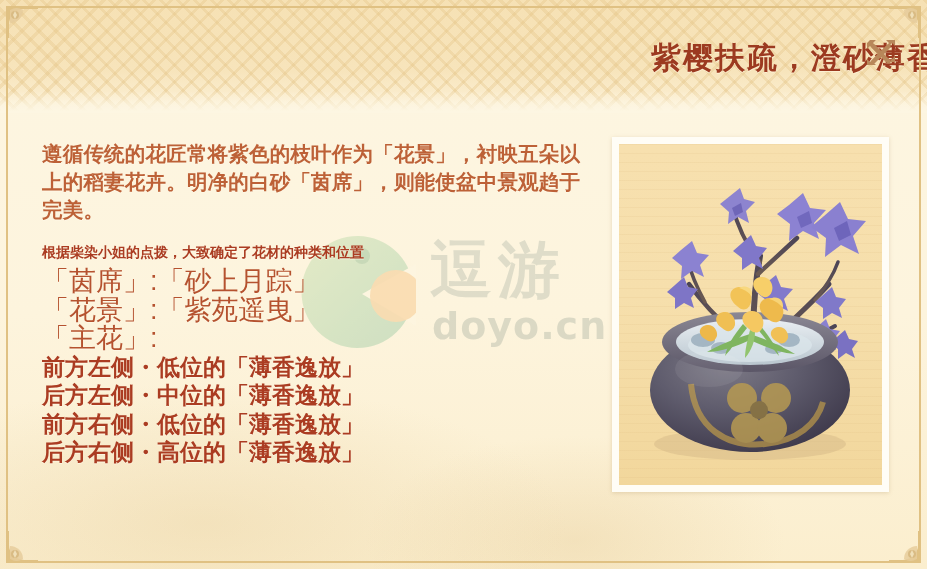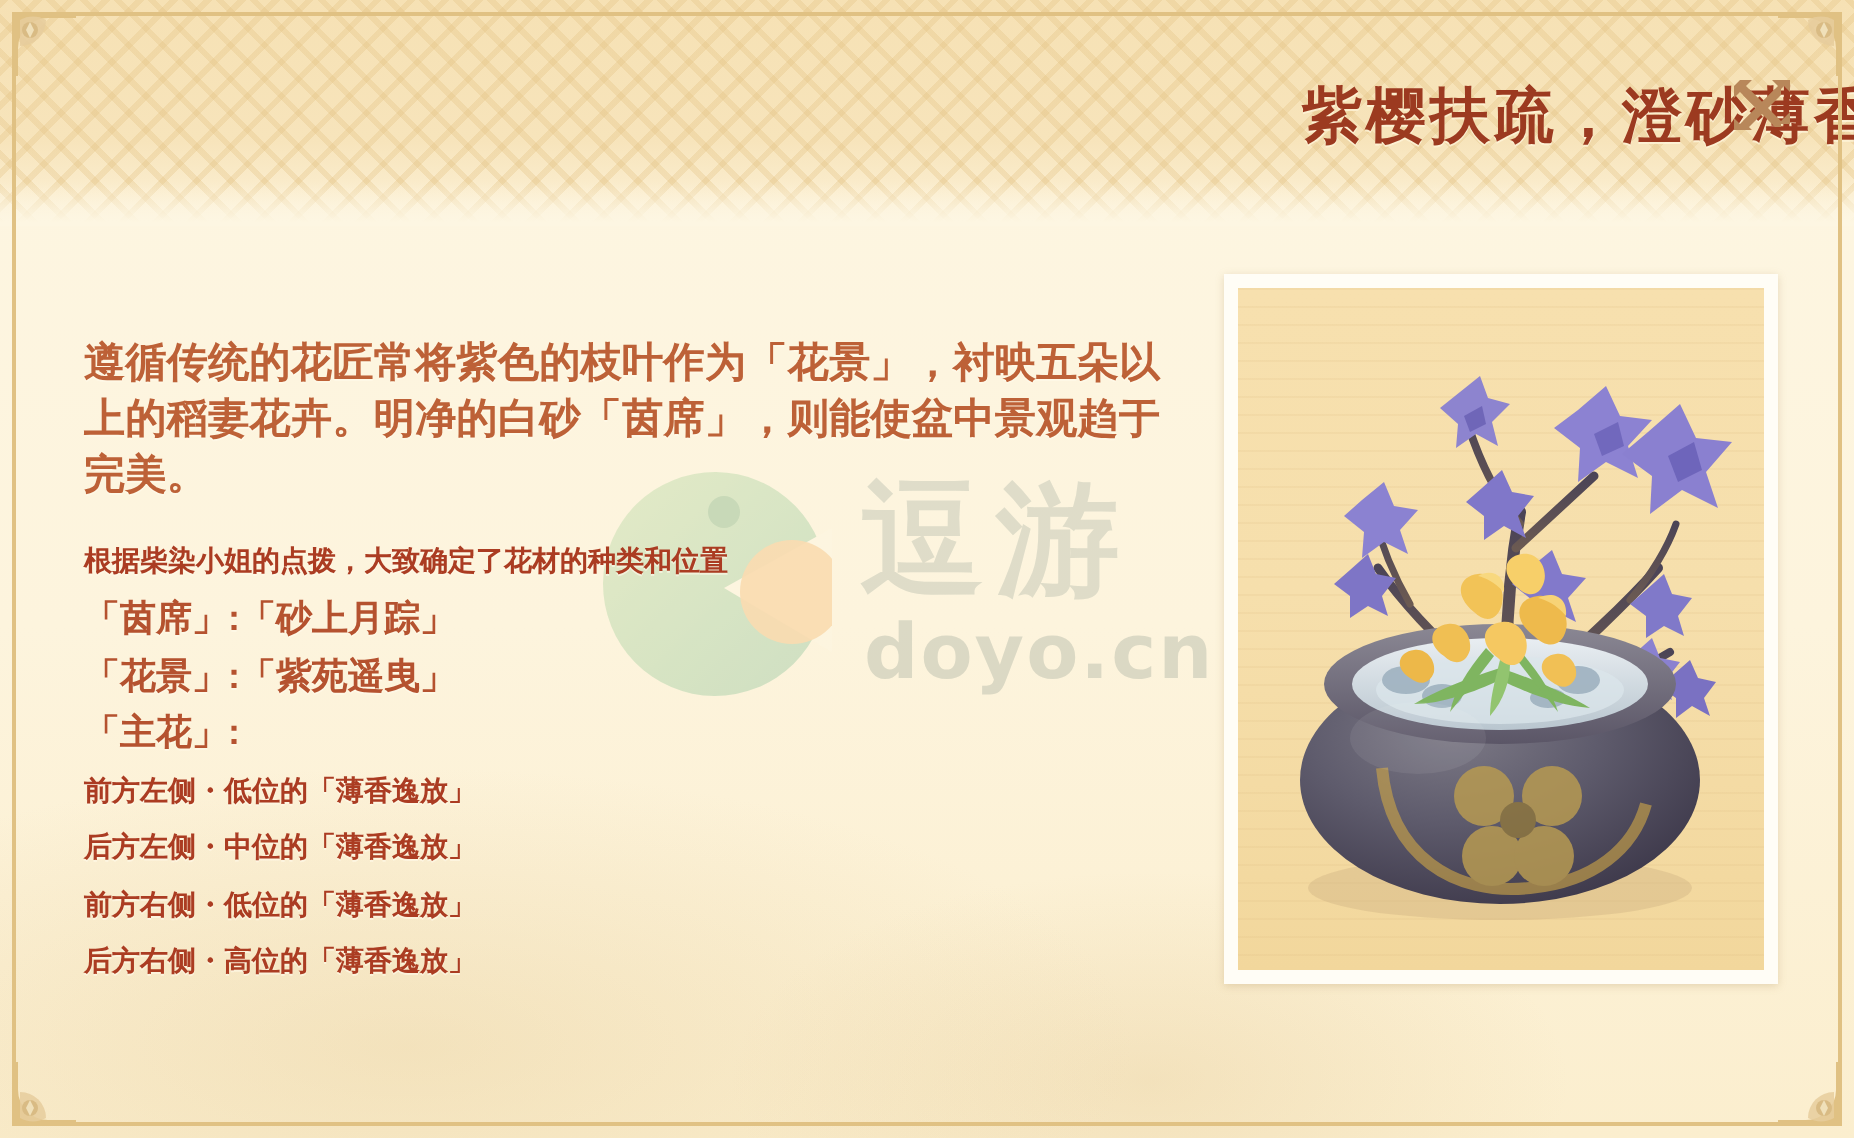--- a/index.html
+++ b/index.html
@@ -93,42 +93,41 @@
     font-size:38px; font-weight:bold; letter-spacing:1px;
     color:#8f9c8f; opacity:.55;
     font-family:"DejaVu Sans","Liberation Sans",sans-serif;
   }
 
   
   #text-col{
     position:absolute; left:42px; top:140px;
     width:555px;
     z-index:5;
-    margin-top:28px;
   }
   #intro{
     font-size:20.5px; line-height:28px; font-weight:bold;
     color:#bd6137;
     text-shadow:0 1px 0 rgba(255,250,235,.6);
     letter-spacing:.2px;
   }
   #recipe-heading{
     margin-top:14px;
     font-size:14px; line-height:29px; font-weight:bold;
     color:#ab3c22;
     text-shadow:0 1px 0 rgba(255,250,235,.6);
   }
   .spec-line{
-    font-size:18px; line-height:28.5px; font-weight:bold;
+    font-size:27px; line-height:28.5px; font-weight:normal;
     color:#b5522f;
     text-shadow:0 1px 0 rgba(255,250,235,.6);
     white-space:nowrap;
   }
   .main-flower-line{
-    font-size:14px; line-height:28.5px; font-weight:bold;
+    font-size:23px; line-height:28.5px; font-weight:bold;
     color:#ab3c22;
     text-shadow:0 1px 0 rgba(255,250,235,.6);
     white-space:nowrap;
   }
 
   
   #picture-frame{
     position:absolute; left:612px; top:137px;
     width:277px; height:355px;
     background:#fffdf6;

